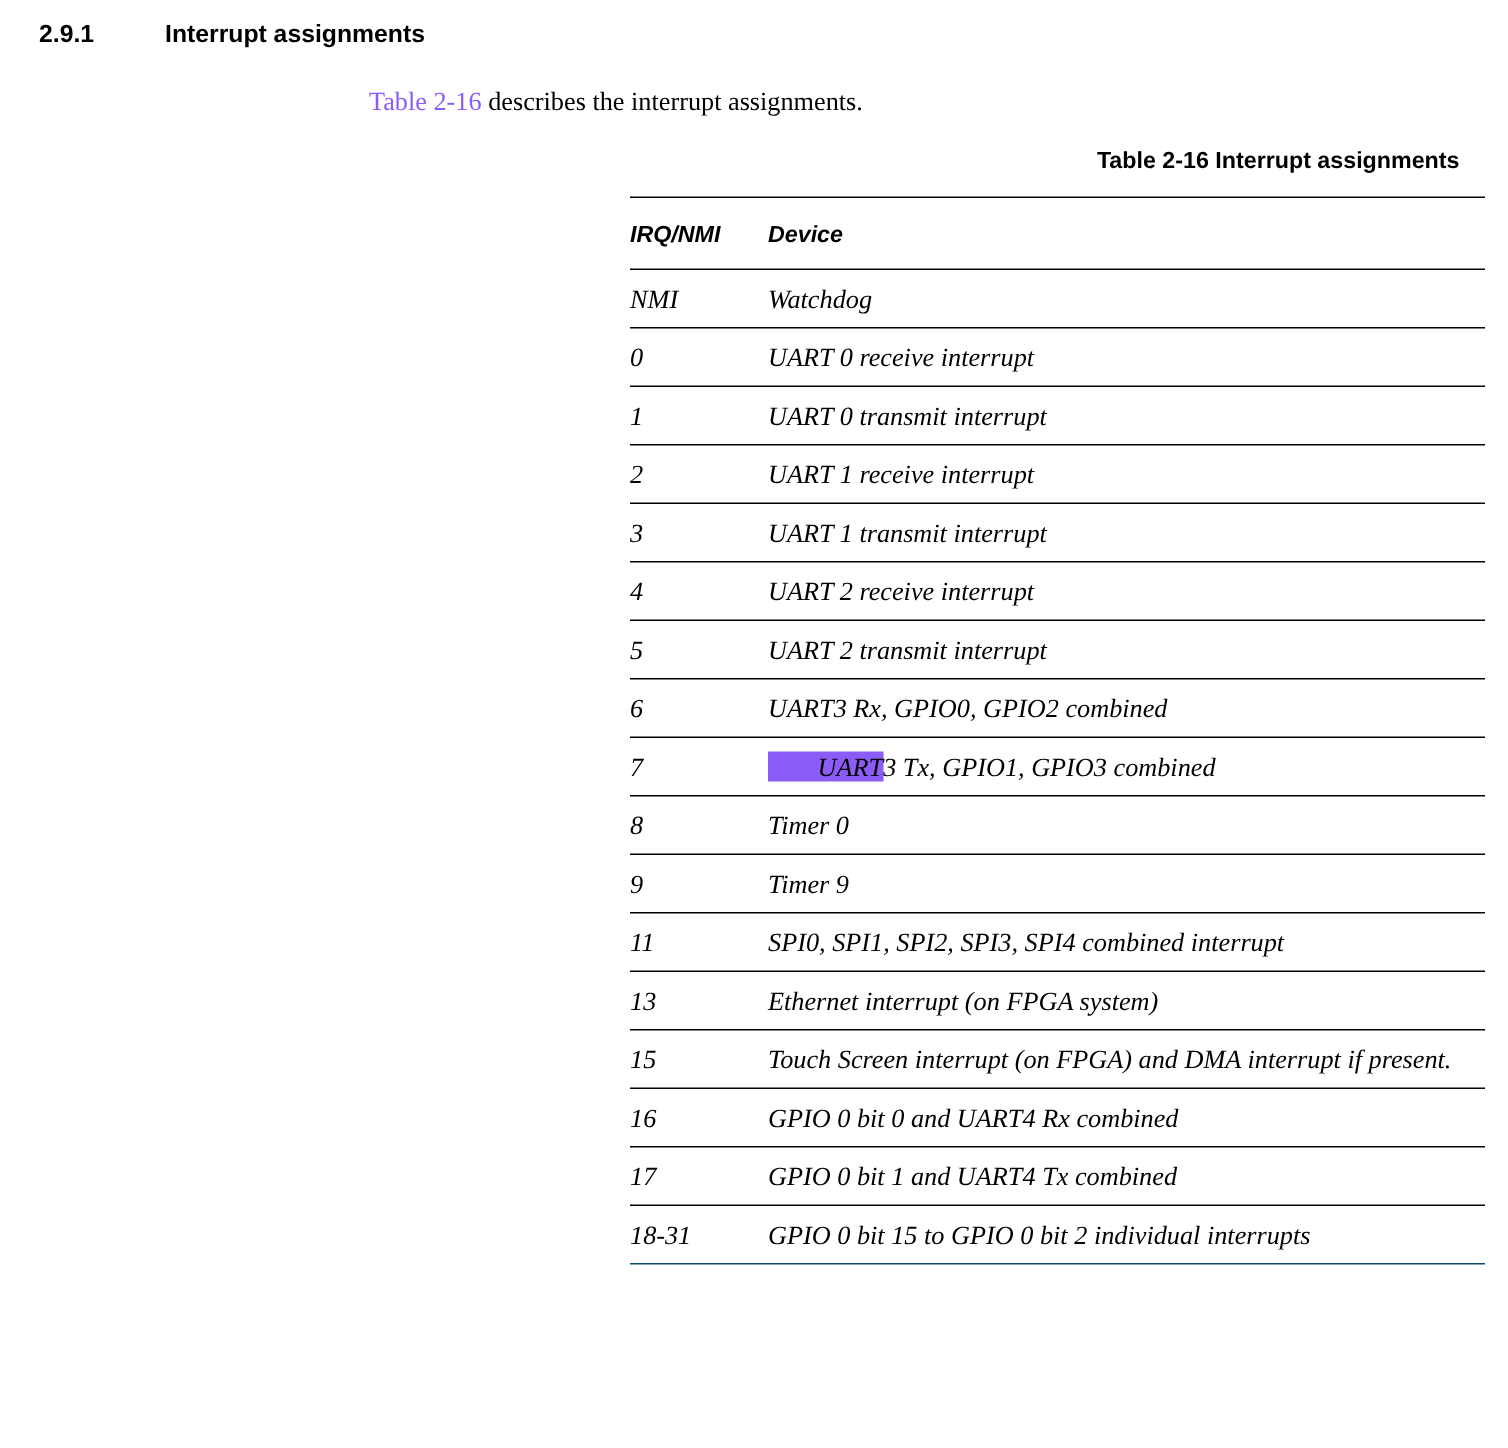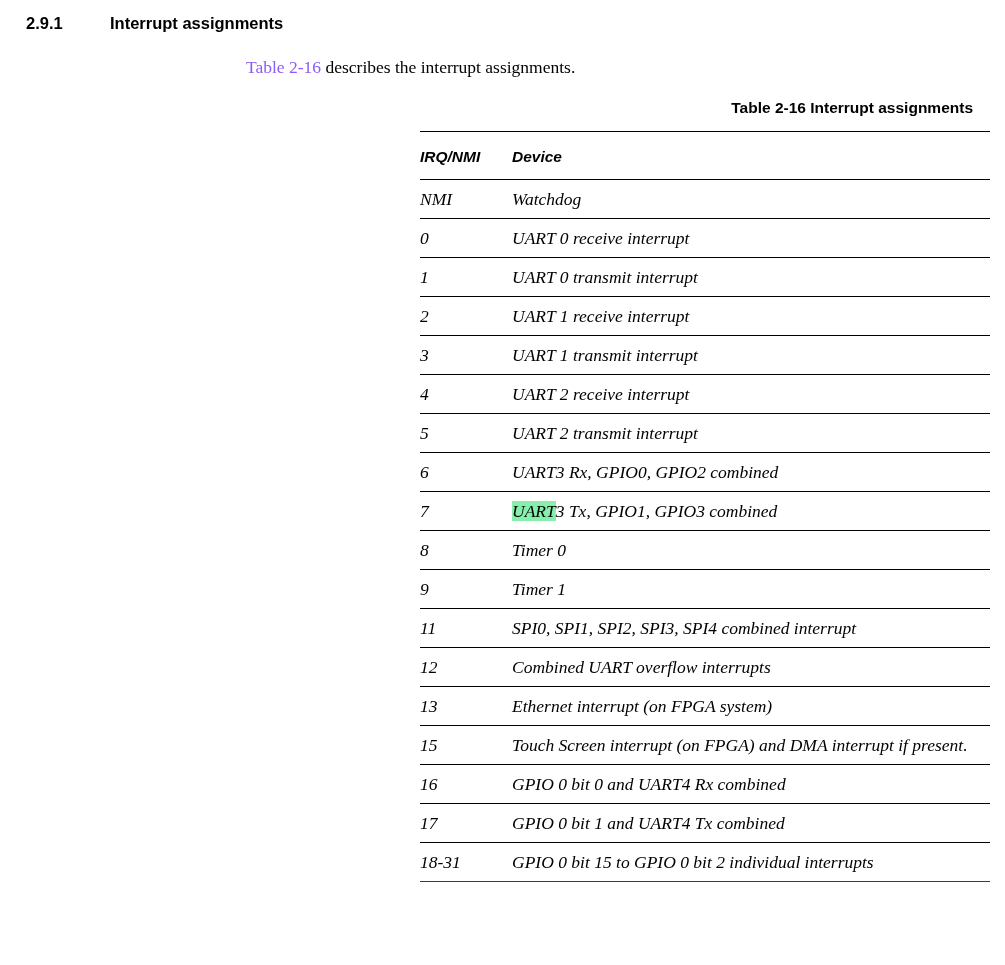--- a/index.html
+++ b/index.html
@@ -93,21 +93,22 @@
   table.irq thead tr.top-rule th {
     border-top: 1px solid #000000;
   }
   col.c-irq { width: 92px; }
   col.c-dev { width: 478px; }
 
   td.irq-col, th.irq-col { padding-left: 22px; }
   td.dev-col, th.dev-col { padding-left: 0px; }
 
   .hl {
-    background: #86efac;
+    background: #8b5cf6;
+    padding-left: 33px;
   }
 
   
   table.irq tr:last-child td {
     border-bottom: 1px solid #0c4a6e;
   }
 </style>
 </head>
 <body>
 
@@ -171,29 +172,25 @@
           <tr>
             <td class="irq-col">7</td>
             <td class="dev-col"><span class="hl">UART</span><span>3 Tx, GPIO1, GPIO3 combined</span></td>
           </tr>
           <tr>
             <td class="irq-col">8</td>
             <td class="dev-col">Timer 0</td>
           </tr>
           <tr>
             <td class="irq-col">9</td>
-            <td class="dev-col">Timer 1</td>
+            <td class="dev-col">Timer 9</td>
           </tr>
           <tr>
             <td class="irq-col">11</td>
             <td class="dev-col">SPI0, SPI1, SPI2, SPI3, SPI4 combined interrupt</td>
-          </tr>
-          <tr>
-            <td class="irq-col">12</td>
-            <td class="dev-col">Combined UART overflow interrupts</td>
           </tr>
           <tr>
             <td class="irq-col">13</td>
             <td class="dev-col">Ethernet interrupt (on FPGA system)</td>
           </tr>
           <tr>
             <td class="irq-col">15</td>
             <td class="dev-col">Touch Screen interrupt (on FPGA) and DMA interrupt if present.</td>
           </tr>
           <tr>

